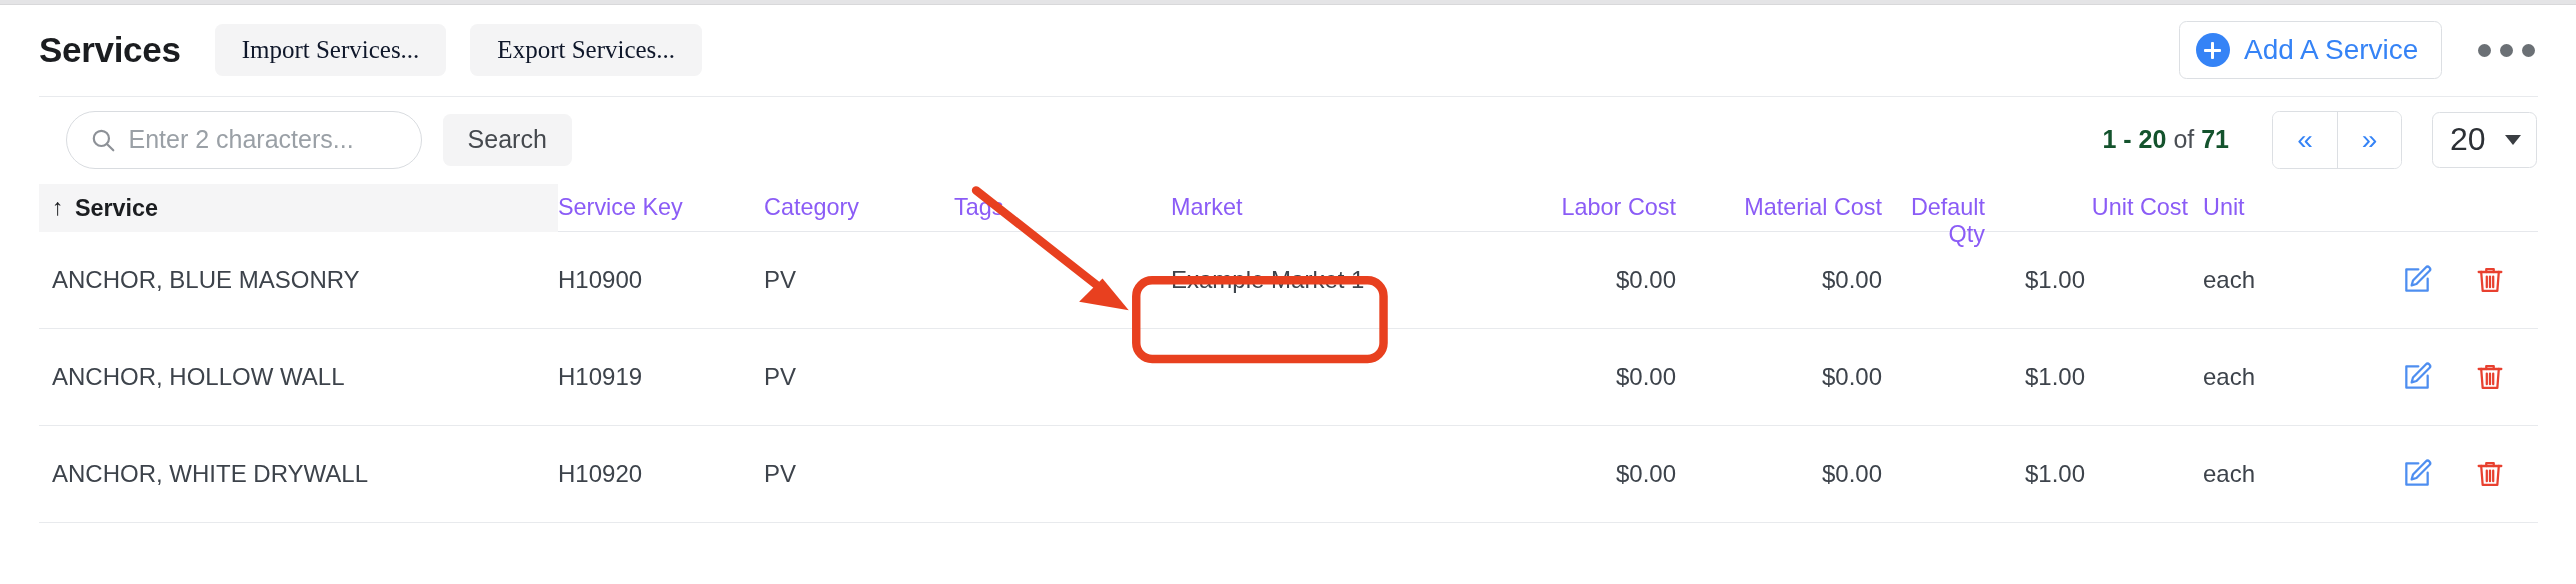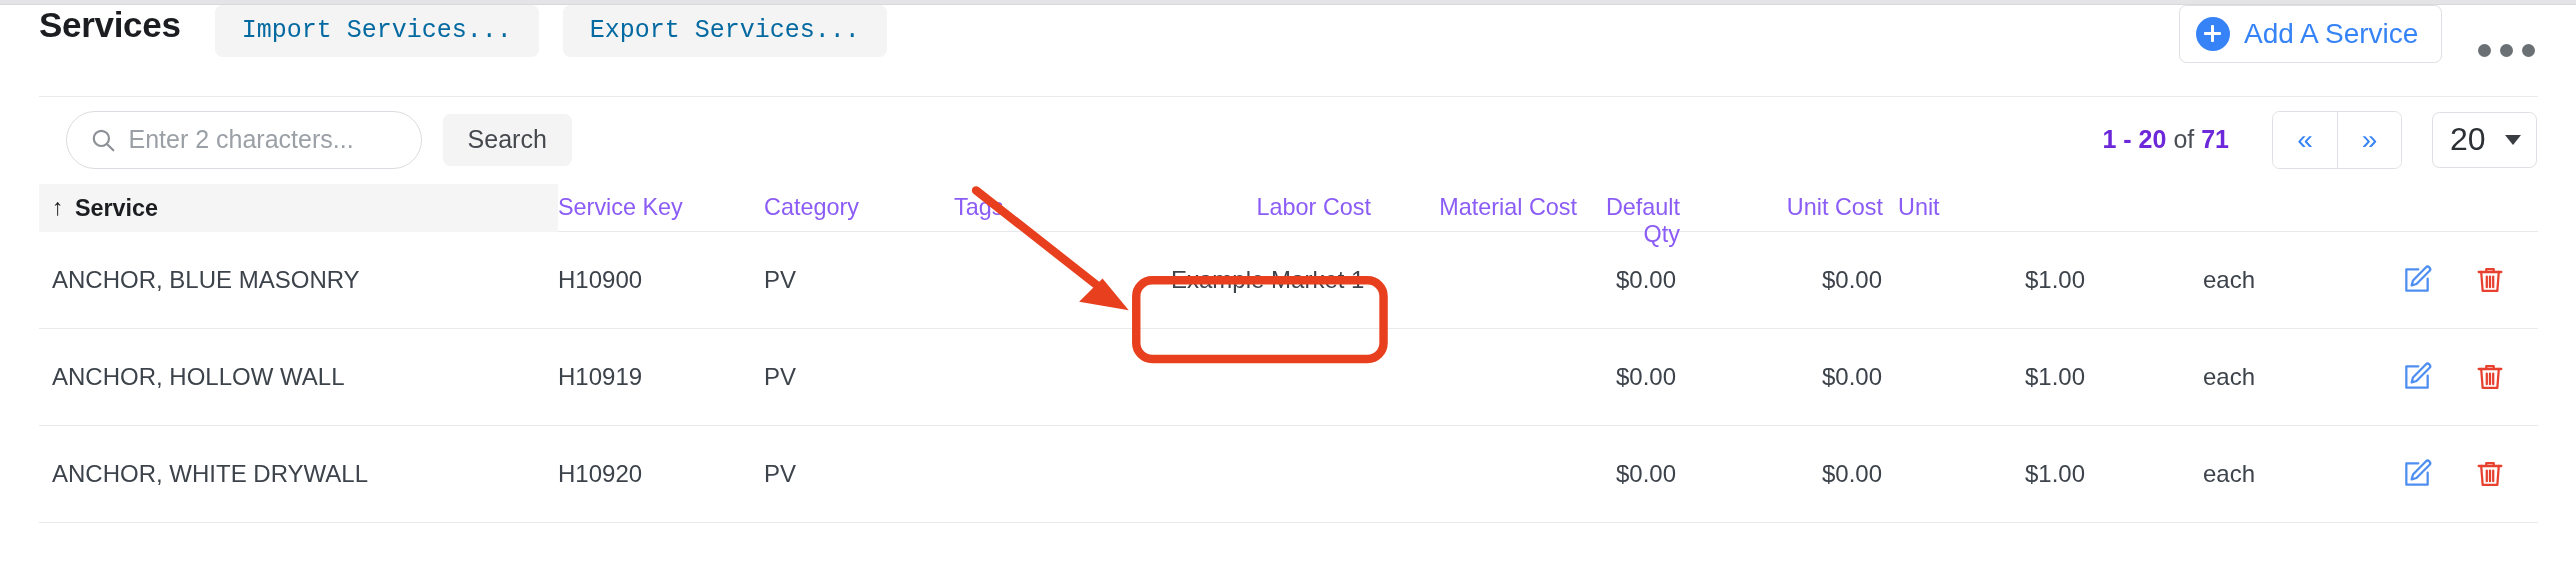--- a/index.html
+++ b/index.html
@@ -29,42 +29,43 @@
     border-bottom: 0.9px solid #d8d8da;
   }
 
   
   .header {
     position: absolute;
     top: 4.7px; left: 0;
     width: 2576px;
     height: 91px;
     display: flex;
+    align-items: center;
     padding-left: 39px;
     padding-right: 37px;
   }
 
   .page-title {
     font-size: 35px;
     font-weight: bold;
     color: #1b1d20;
     letter-spacing: -0.3px;
     margin-right: 34px;
     white-space: nowrap;
   }
 
   .chip-btn {
     height: 52px;
     padding: 0 27px;
     background: #f4f4f5;
     border: none;
     border-radius: 7.5px;
-    font-family: Liberation Mono, monospace;
+    font-family: Liberation Serif, serif;
     font-size: 25px;
-    color: #0369a1;
+    color: #0f172a;
     cursor: pointer;
     margin-right: 24px;
     white-space: nowrap;
     display: flex;
     align-items: center;
   }
 
   .header-spacer { flex: 1 1 auto; }
 
   .add-btn {
@@ -179,21 +180,21 @@
   }
 
   .toolbar-spacer { flex: 1 1 auto; }
 
   .range-text {
     font-size: 25px;
     color: #4a4e54;
     white-space: nowrap;
     margin-right: 43px;
   }
-  .range-text b { color: #6d28d9; font-weight: bold; }
+  .range-text b { color: #14532d; font-weight: bold; }
 
   .pager {
     display: flex;
     border: 0.9px solid #dcdfe3;
     border-radius: 7.5px;
     overflow: hidden;
     margin-right: 30px;
   }
   .pager button {
     width: 64px; height: 56px;
@@ -359,20 +360,21 @@
   <div class="table">
 
     <div class="row thead">
       <div class="cell c-service sorted">
         <span class="sort-arrow">↑</span>
         <span>Service</span>
       </div>
       <div class="cell c-key">Service Key</div>
       <div class="cell c-category">Category</div>
       <div class="cell c-tags">Tags</div>
+      <div class="cell c-market">Market</div>
       <div class="cell c-labor">Labor Cost</div>
       <div class="cell c-material">Material Cost</div>
       <div class="cell c-defqty">Default Qty</div>
       <div class="cell c-unitcost">Unit Cost</div>
       <div class="cell c-unit">Unit</div>
       <div class="cell c-actions"></div>
     </div>
 
     <div class="row tbody-row">
       <div class="cell c-service">ANCHOR, BLUE MASONRY</div>

